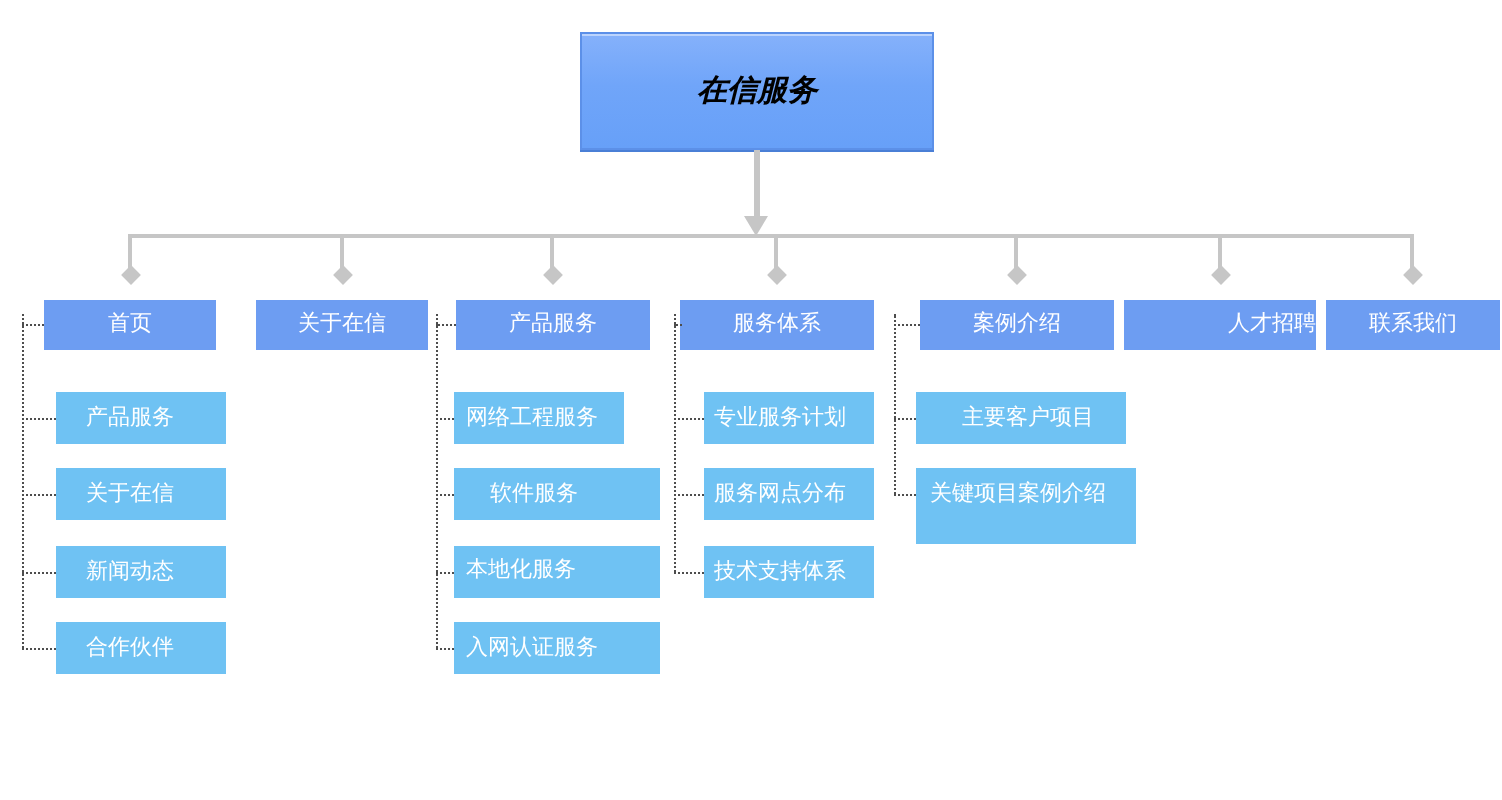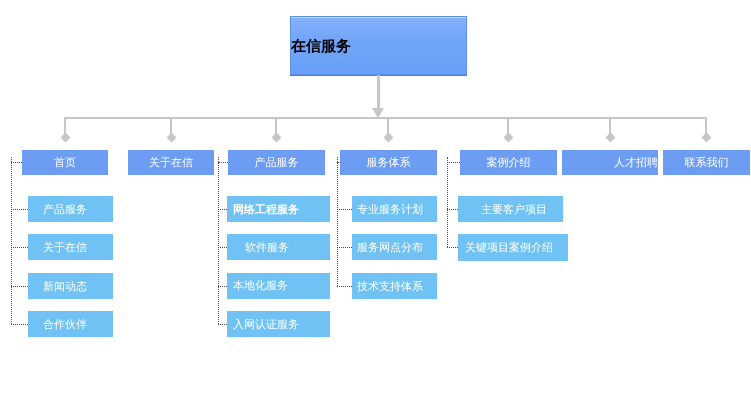--- a/index.html
+++ b/index.html
@@ -7,21 +7,21 @@
        font-family:"Liberation Sans","DejaVu Sans",sans-serif;}
   .stage{position:absolute;left:0;top:0;width:751px;height:400px;}
 
   
   .node{position:absolute;box-sizing:border-box;color:var(--node_text);
         font-size:11px;white-space:nowrap;overflow:hidden;}
   .root{background:linear-gradient(180deg,#85b1fb 0%,var(--root_fill) 45%,#67a0f8 100%);
         border:1px solid var(--root_border);
         box-shadow:inset 0 1px 0 rgba(255,255,255,.45), 0 1px 0 #4a7fd6;
         color:var(--root_text);font-weight:bold;font-size:15px;
-        line-height:57px;}
+        text-align:center;line-height:57px;font-style:italic;}
   .lvl1{background:var(--level1_fill);text-align:center;line-height:25px;}
   .child{background:var(--child_fill);line-height:26px;text-align:left;}
 
   
   .cline{position:absolute;background:var(--connector);}
   .tri-down{position:absolute;width:0;height:0;
             border-left:6px solid transparent;border-right:6px solid transparent;
             border-top:10px solid var(--connector);}
   .diamond{position:absolute;width:7px;height:7px;background:var(--connector);
            transform:rotate(45deg);}
@@ -74,34 +74,34 @@
   <div class="node child" style="left:28px;top:234px;width:85px;height:26px;padding-left:15px;">关于在信</div>
   <div class="node child" style="left:28px;top:273px;width:85px;height:26px;padding-left:15px;">新闻动态</div>
   <div class="node child" style="left:28px;top:311px;width:85px;height:26px;padding-left:15px;">合作伙伴</div>
 
   <div class="dvline" style="left:218px;top:157px;height:167px;"></div>
   <div class="dhline" style="left:218px;top:162px;width:10px;"></div>
   <div class="dhline" style="left:218px;top:209px;width:9px;"></div>
   <div class="dhline" style="left:218px;top:247px;width:9px;"></div>
   <div class="dhline" style="left:218px;top:286px;width:9px;"></div>
   <div class="dhline" style="left:218px;top:324px;width:9px;"></div>
-  <div class="node child" style="left:227px;top:196px;width:103px;height:26px;padding-left:6px;font-weight:bold;">网络工程服务</div>
+  <div class="node child" style="left:227px;top:196px;width:85px;height:26px;padding-left:6px;">网络工程服务</div>
   <div class="node child" style="left:227px;top:234px;width:103px;height:26px;padding-left:18px;">软件服务</div>
   <div class="node child" style="left:227px;top:273px;width:103px;height:26px;padding-left:6px;font-family:Liberation Mono, monospace;">本地化服务</div>
   <div class="node child" style="left:227px;top:311px;width:103px;height:26px;padding-left:6px;">入网认证服务</div>
 
   <div class="dvline" style="left:337px;top:157px;height:129px;"></div>
   <div class="dhline" style="left:337px;top:162px;width:4px;"></div>
   <div class="dhline" style="left:337px;top:209px;width:15px;"></div>
   <div class="dhline" style="left:337px;top:247px;width:15px;"></div>
   <div class="dhline" style="left:337px;top:286px;width:15px;"></div>
   <div class="node child" style="left:352px;top:196px;width:85px;height:26px;padding-left:5px;font-family:Liberation Serif, serif;">专业服务计划</div>
   <div class="node child" style="left:352px;top:234px;width:85px;height:26px;padding-left:5px;">服务网点分布</div>
   <div class="node child" style="left:352px;top:273px;width:85px;height:26px;padding-left:5px;">技术支持体系</div>
 
   <div class="dvline" style="left:447px;top:157px;height:90px;"></div>
   <div class="dhline" style="left:447px;top:162px;width:13px;"></div>
   <div class="dhline" style="left:447px;top:209px;width:11px;"></div>
   <div class="dhline" style="left:447px;top:247px;width:11px;"></div>
   <div class="node child" style="left:458px;top:196px;width:105px;height:26px;padding-left:7px;text-align:center;">主要客户项目</div>
-  <div class="node child" style="left:458px;top:234px;width:110px;height:27px;padding-left:7px;">关键项目案例介绍</div>
+  <div class="node child" style="left:458px;top:234px;width:110px;height:38px;padding-left:7px;">关键项目案例介绍</div>
 
 </div>
 
 </body></html>

